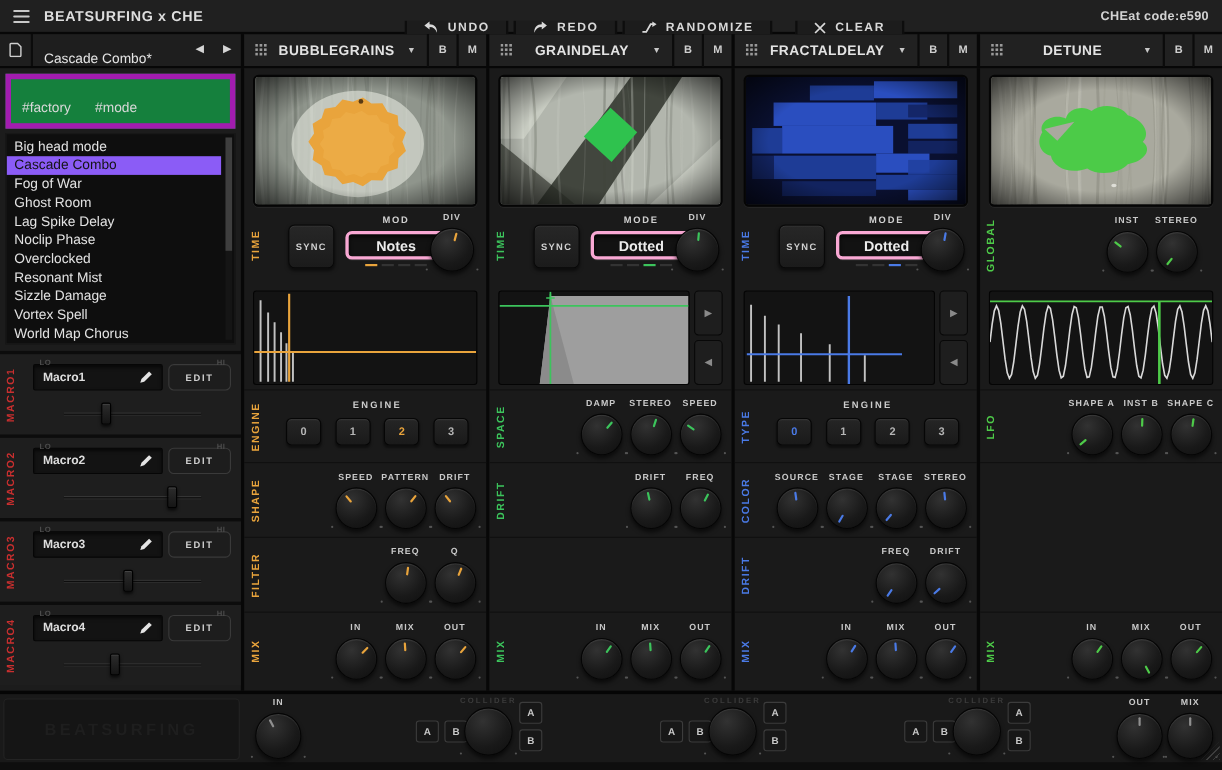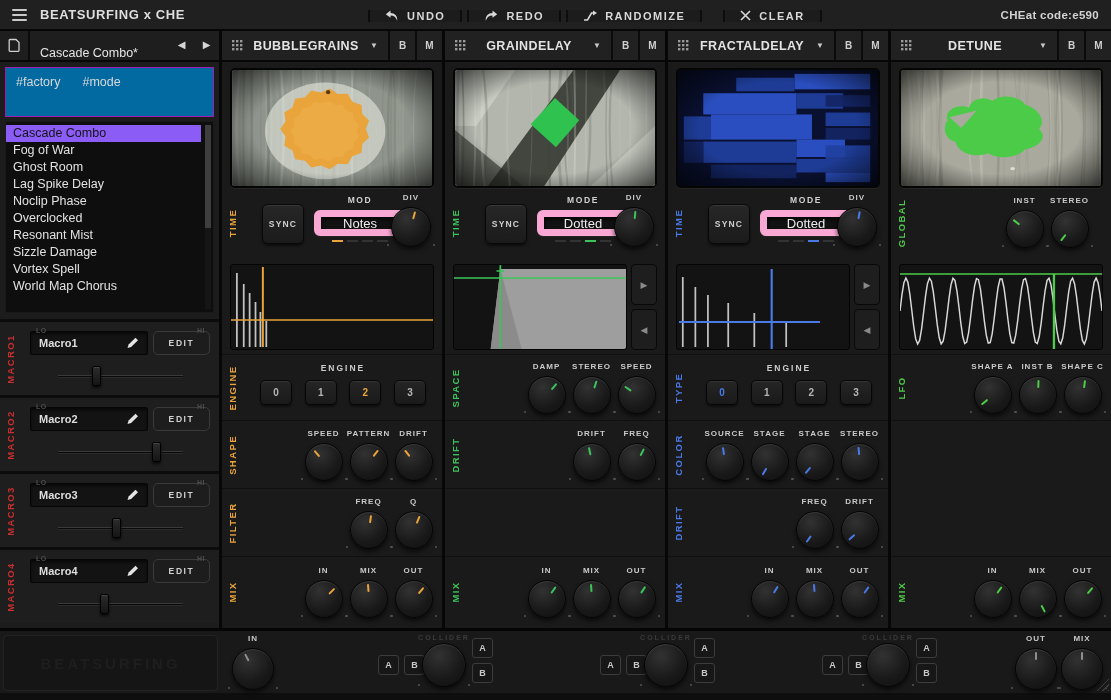--- a/index.html
+++ b/index.html
@@ -5,21 +5,21 @@
   html,body{margin:0;padding:0;width:1111px;height:700px;overflow:hidden;background:#0e0e0e;
     font-family:"Liberation Sans","DejaVu Sans",sans-serif;color:#d6d6d6;-webkit-font-smoothing:antialiased}
   *{box-sizing:border-box}
   i{font-style:normal}
 
   
   .topbar{position:relative;height:31px;background:#202020;border-bottom:2px solid #070707;display:flex;align-items:center}
   .burger{width:38px;height:31px;display:flex;flex-direction:column;gap:3px;align-items:center;justify-content:center;cursor:pointer}
   .burger i{width:15px;height:2px;background:#c9c9c9;border-radius:1px}
   .tbtitle{font-size:13px;font-weight:700;letter-spacing:.6px;color:#dedede;padding-left:2px}
-  .tbgroup{position:absolute;left:368px;top:0;height:31px;display:flex;align-items:center}
+  .tbgroup{position:absolute;left:368px;top:0;height:31px;display:flex;align-items:flex-end}
   .tbbtn{display:flex;align-items:center;gap:8px;padding:0 15px;margin-right:5px;background:#1c1c1c;
     border-left:2px solid #0d0d0d;border-right:2px solid #0d0d0d;font-size:11px;font-weight:700;letter-spacing:1.5px;color:#d8d8d8;cursor:pointer}
   .tbbtn.gap{margin-left:16px}
   .cheat{position:absolute;right:12px;top:0;line-height:31px;font-size:11.5px;font-weight:700;letter-spacing:.3px;color:#d2d2d2}
 
   
   .hdrrow{height:31px;border-bottom:2px solid #070707;display:flex;background:#161616}
   .presetbar{width:222px;display:flex;align-items:flex-end;background:#1e1e1e;border-right:3px solid #070707}
   .filebtn{width:30px;height:31px;display:flex;align-items:center;justify-content:center;border-right:2px solid #0b0b0b;cursor:pointer}
   .pname{flex:1;padding-left:10px;font-size:12.5px;color:#e5e5e5;white-space:nowrap;overflow:hidden}
@@ -31,21 +31,21 @@
   .caret{width:28px;text-align:center;font-size:8px;color:#c8c8c8;cursor:pointer}
   .bm{width:27px;height:31px;line-height:31px;text-align:center;border-left:2px solid #0b0b0b;font-size:10px;font-weight:700;color:#cfcfcf;cursor:pointer}
 
   
   .content{display:flex;height:566px}
   .sidebar{width:222px;background:#1c1c1c;border-right:3px solid #070707;position:relative}
   .module{flex:1;background:#1a1a1a;border-right:3px solid #070707;position:relative}
   .module:last-child{border-right:none}
 
   
-  .tagbox{margin:5px 5px 4px;height:50px;background:#0369a1;border:1px solid #a21caf;padding:7px 10px;display:flex;gap:22px;align-items:flex-start}
+  .tagbox{margin:5px 5px 4px;height:50px;background:#15803d;border:5px solid #a21caf;padding:7px 10px;display:flex;gap:22px;align-items:flex-end}
   .tag{font-size:12.5px;color:#d8d8d8;cursor:pointer}
   .plist{margin:0 5px;height:192px;background:#0e0e0e;border:1px solid #191919;position:relative;overflow:hidden;padding-top:3px}
   .pitem{height:17px;line-height:17px;padding-left:7px;font-size:12.5px;color:#e2e2e2;cursor:pointer;white-space:nowrap}
   .pitem.sel{background:#8b5cf6;color:#141414;width:calc(100% - 12px)}
   .scroll{position:absolute;right:2px;top:3px;bottom:3px;width:6px;background:#151515}
   .thumb{position:absolute;top:0;height:56%;width:100%;background:#3e3e3e;cursor:grab}
 
   
   .macros{margin-top:6px}
   .macroblock{position:relative;height:76px;border-top:3px solid #0c0c0c;background:#1e1e1e}
@@ -68,23 +68,23 @@
   
   .screen{height:120px;margin:6px 8px 0;border-radius:5px;border:2px solid #050505;position:relative;overflow:hidden;
     box-shadow:0 1px 0 rgba(255,255,255,.05);cursor:pointer}
   .screen svg{display:block;width:100%;height:100%}
   .timerow{height:70px;position:relative}
   .syncbtn{position:absolute;left:40px;top:16px;width:42px;height:40px;border-radius:6px;background:linear-gradient(#272727,#1b1b1b);
     border:1px solid #080808;box-shadow:inset 0 1px 0 rgba(255,255,255,.08),0 2px 3px rgba(0,0,0,.55);
     font-size:8.5px;font-weight:700;letter-spacing:1.2px;color:#d0d0d0;display:flex;align-items:center;justify-content:center;cursor:pointer}
   .modegroup{position:absolute;left:92px;top:7px;width:92px;text-align:center}
   .tinylab{font-size:8.5px;font-weight:700;letter-spacing:1.6px;color:#d0d0d0;margin-bottom:5px;white-space:nowrap}
-  .dropdown{height:26px;border-radius:6px;background:#121212;border:7px solid #f9a8d4;
+  .dropdown{height:26px;border-radius:6px;background:#121212;border:3px solid #f9a8d4;
     box-shadow:inset 0 2px 4px rgba(0,0,0,.85),0 1px 0 rgba(255,255,255,.05);
-    display:flex;align-items:center;justify-content:center;font-size:13px;font-weight:400;color:#ececec;cursor:pointer}
+    display:flex;align-items:center;justify-content:center;font-size:13px;font-weight:700;color:#ececec;cursor:pointer}
   .dashes{display:flex;gap:4px;justify-content:center;margin-top:4px}
   .dash{width:11px;height:2px;background:#333}
   .dash.on{background:var(--ac)}
   .divgroup{position:absolute;right:8px;top:5px;width:46px;text-align:center}
   .gknobs{position:absolute;right:19px;top:8px;display:flex}
 
   .kcell{width:45px;text-align:center}
   .klab{font-size:8px;font-weight:700;letter-spacing:1px;color:#c9c9c9;margin-bottom:5px;white-space:nowrap}
   .knob{position:relative;width:38px;height:38px;margin:0 auto;border-radius:50%;
     background:radial-gradient(circle at 38% 28%,#323232,#191919 58%,#0f0f0f);
@@ -263,20 +263,21 @@
     </div>
   </div>
 
 <div class="content">
   <aside class="sidebar" id="sidebar">
       <div class="tagbox">
         <span class="tag">#factory</span>
         <span class="tag">#mode</span>
       </div>
       <div class="plist">
+        <div class="pitem">Big head mode</div>
         <div class="pitem sel">Cascade Combo</div>
         <div class="pitem">Fog of War</div>
         <div class="pitem">Ghost Room</div>
         <div class="pitem">Lag Spike Delay</div>
         <div class="pitem">Noclip Phase</div>
         <div class="pitem">Overclocked</div>
         <div class="pitem">Resonant Mist</div>
         <div class="pitem">Sizzle Damage</div>
         <div class="pitem">Vortex Spell</div>
         <div class="pitem">World Map Chorus</div>

